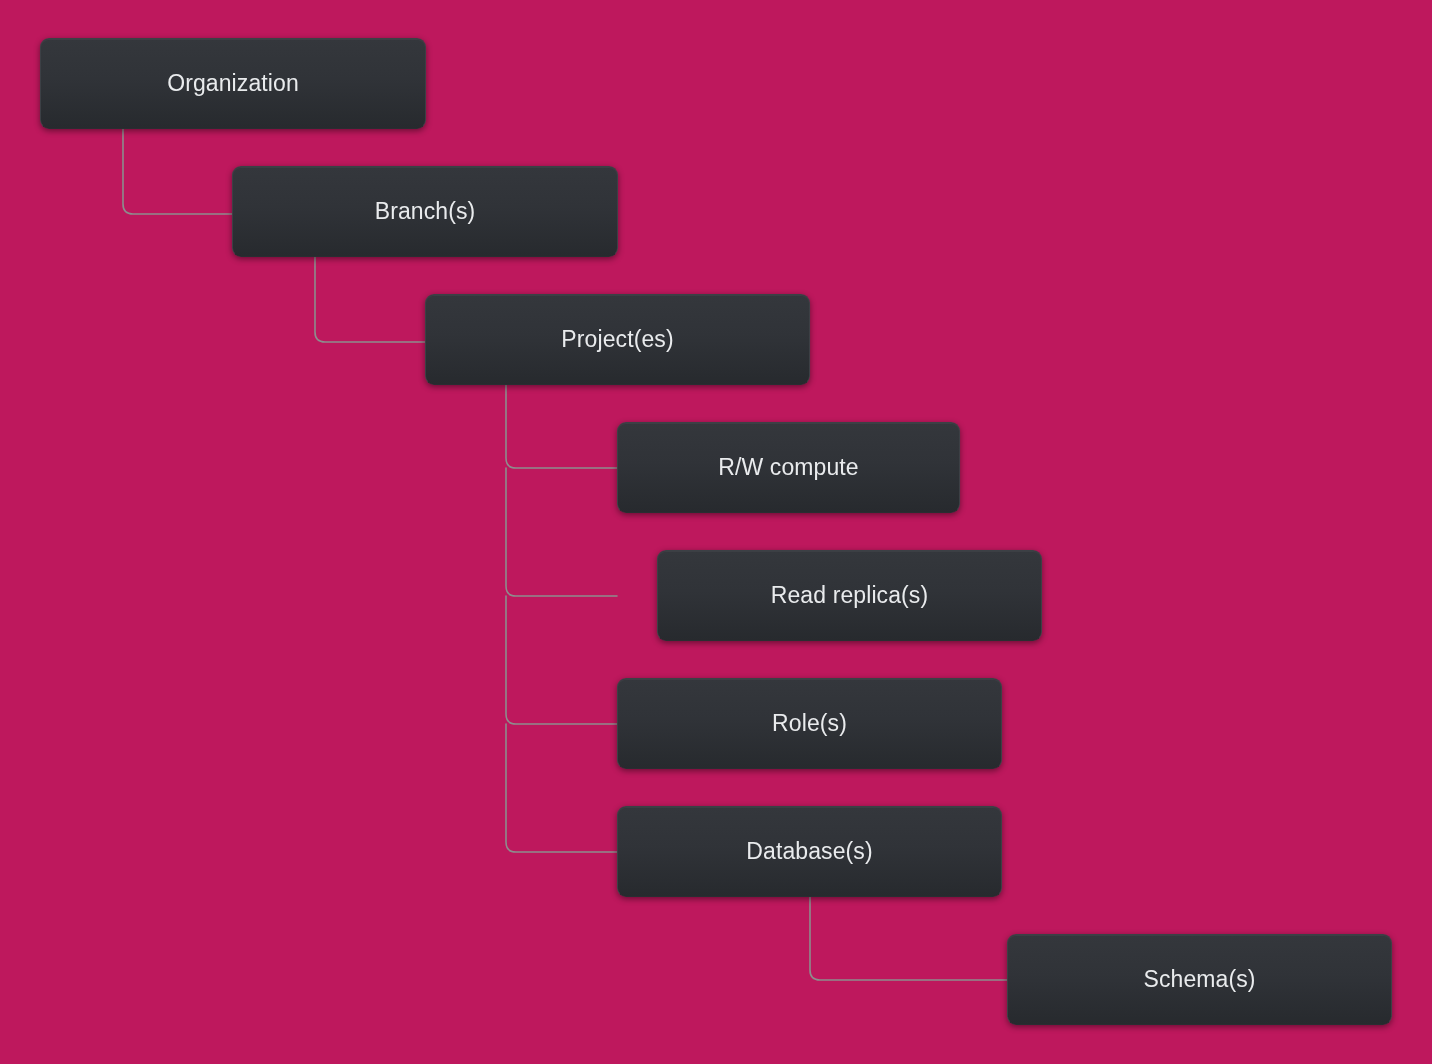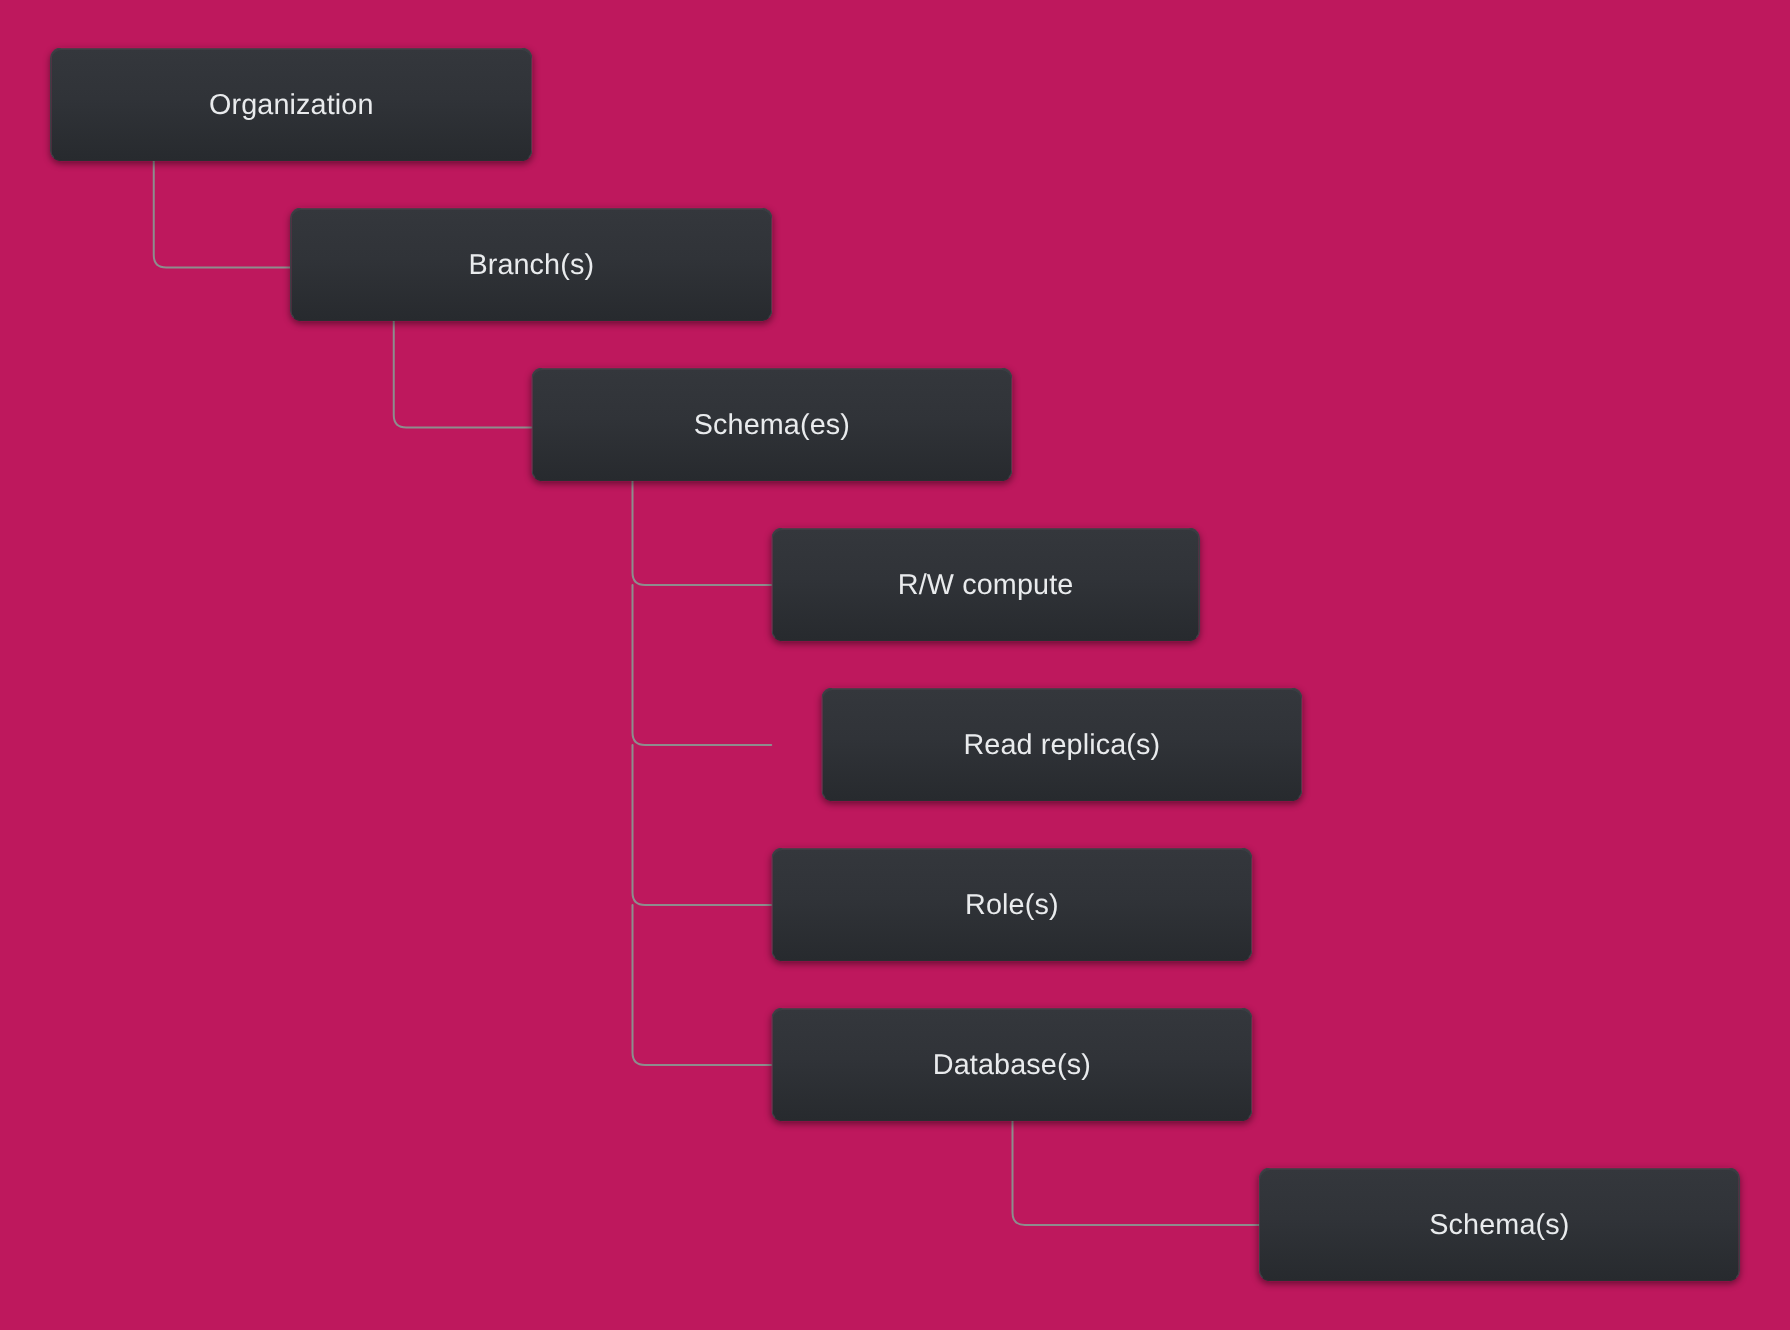--- a/index.html
+++ b/index.html
@@ -69,21 +69,21 @@
   </svg>
 
   <div id="node-layer">
       <div class="node" style="left: 40px; top: 38px; width: 386px; height: 91px;">
         <span class="node-label" style="color: rgb(233, 235, 237);">Organization</span>
       </div>
       <div class="node" style="left: 232px; top: 166px; width: 386px; height: 91px;">
         <span class="node-label" style="color: rgb(233, 235, 237);">Branch(s)</span>
       </div>
       <div class="node" style="left: 425px; top: 294px; width: 385px; height: 91px;">
-        <span class="node-label" style="color: rgb(233, 235, 237);">Schema(es)</span>
+        <span class="node-label" style="color: rgb(233, 235, 237);">Project(es)</span>
       </div>
       <div class="node" style="left: 617px; top: 422px; width: 343px; height: 91px;">
         <span class="node-label" style="color: rgb(233, 235, 237);">R/W compute</span>
       </div>
       <div class="node" style="left: 617px; top: 550px; width: 385px; height: 91px; margin-left: 40px;">
         <span class="node-label" style="color: rgb(233, 235, 237);">Read replica(s)</span>
       </div>
       <div class="node" style="left: 617px; top: 678px; width: 385px; height: 91px;">
         <span class="node-label" style="color: rgb(233, 235, 237);">Role(s)</span>
       </div>

